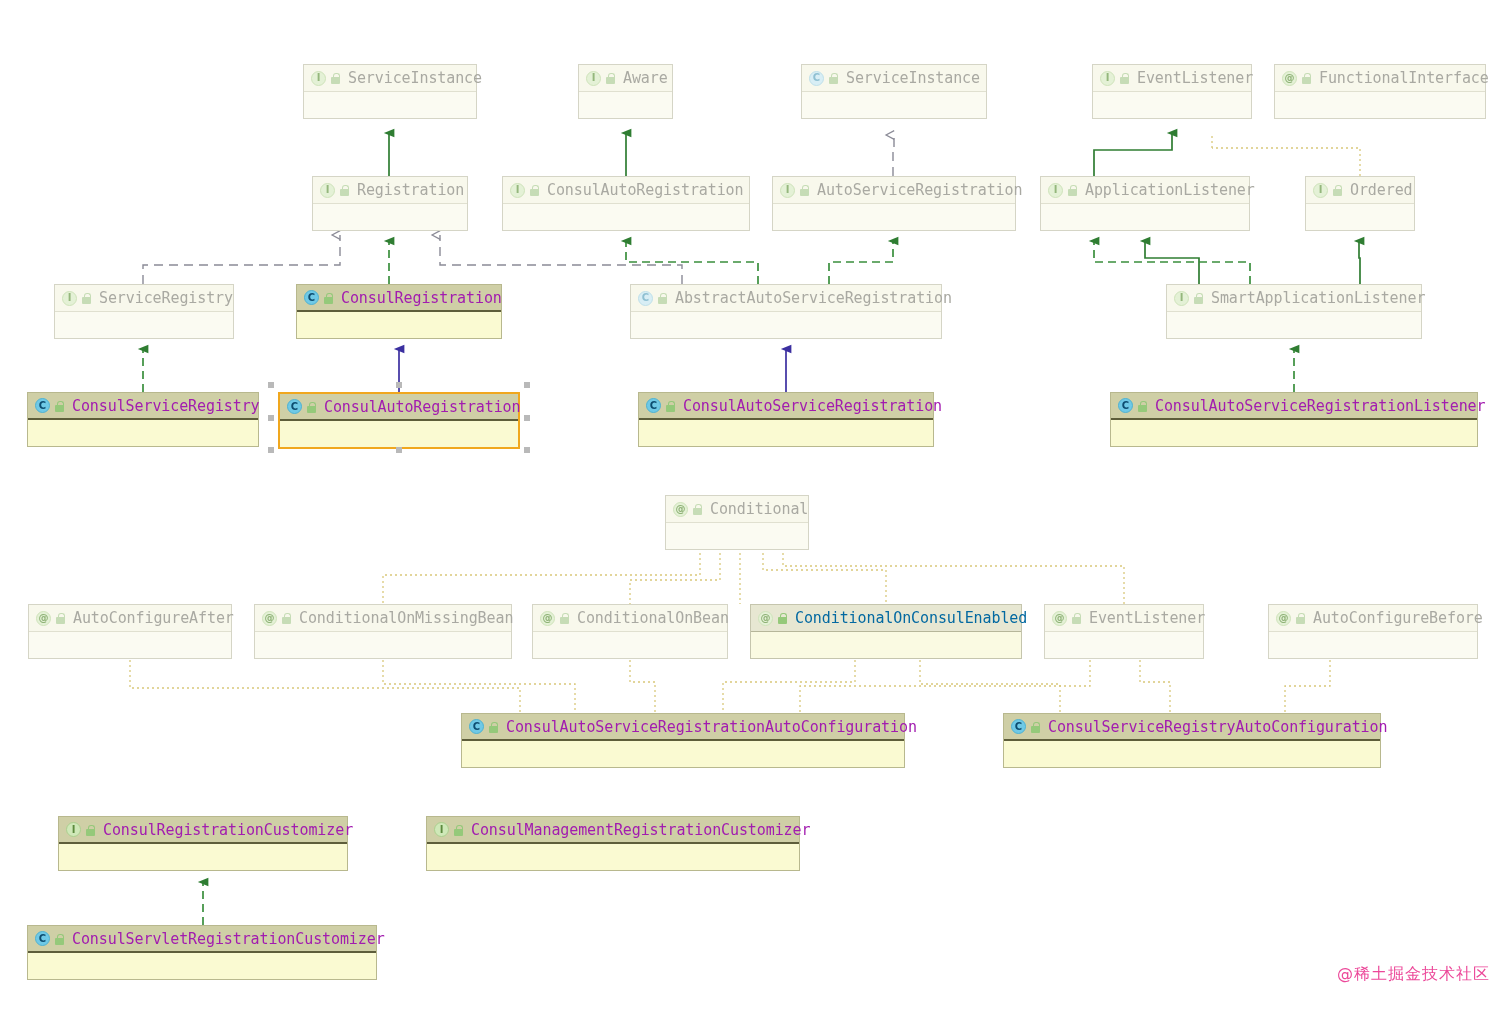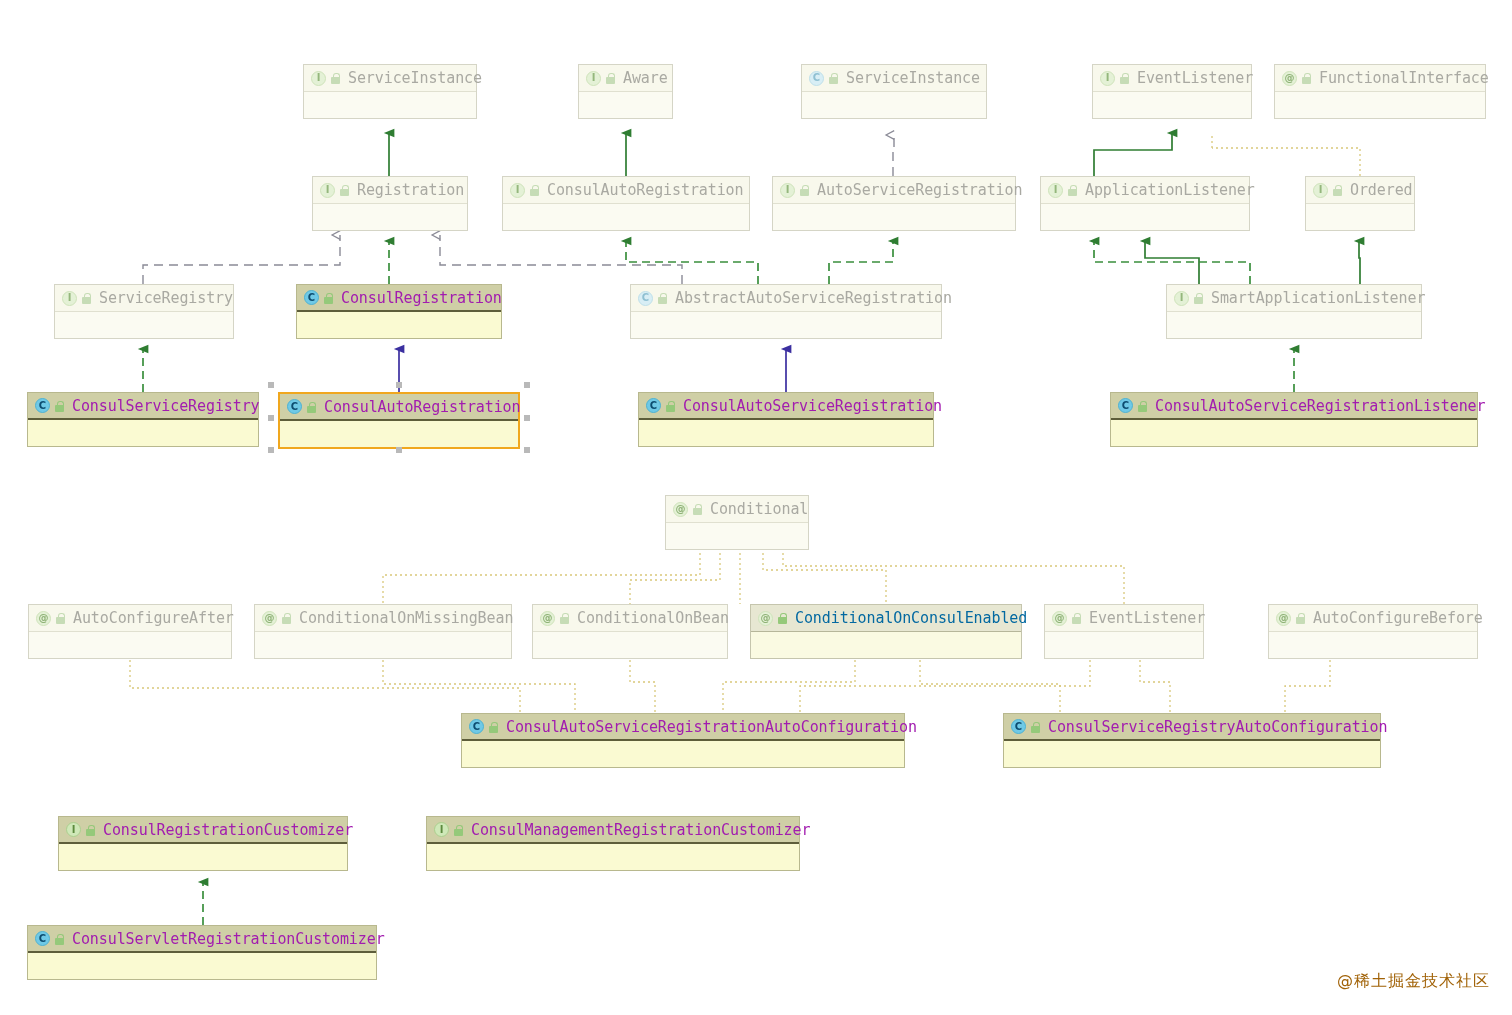--- a/index.html
+++ b/index.html
@@ -117,22 +117,22 @@
   .handle {
     position: absolute;
     width: 6px; height: 6px;
     background: #b9b9b9;
     z-index: 12;
   }
 
   
   .watermark {
     position: absolute;
-    right: 22px; bottom: 23px;
-    color: #a16207;
+    right: 22px; bottom: 30px;
+    color: #ec4899;
     font-size: 16px;
     font-family: "DejaVu Sans", sans-serif;
     letter-spacing: 1px;
     white-space: nowrap;
     z-index: 3;
   }
 </style>
 </head>
 <body>
 

